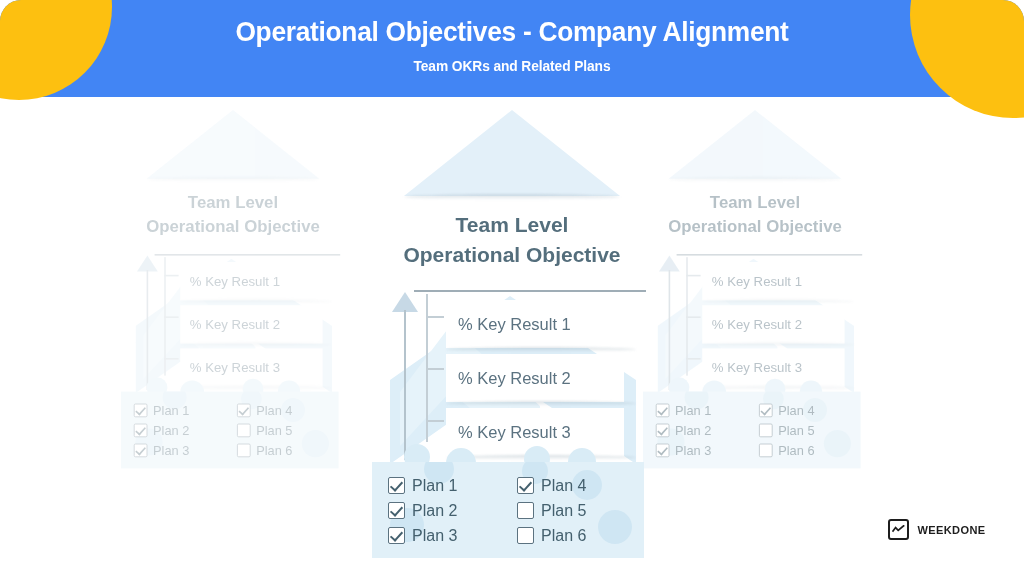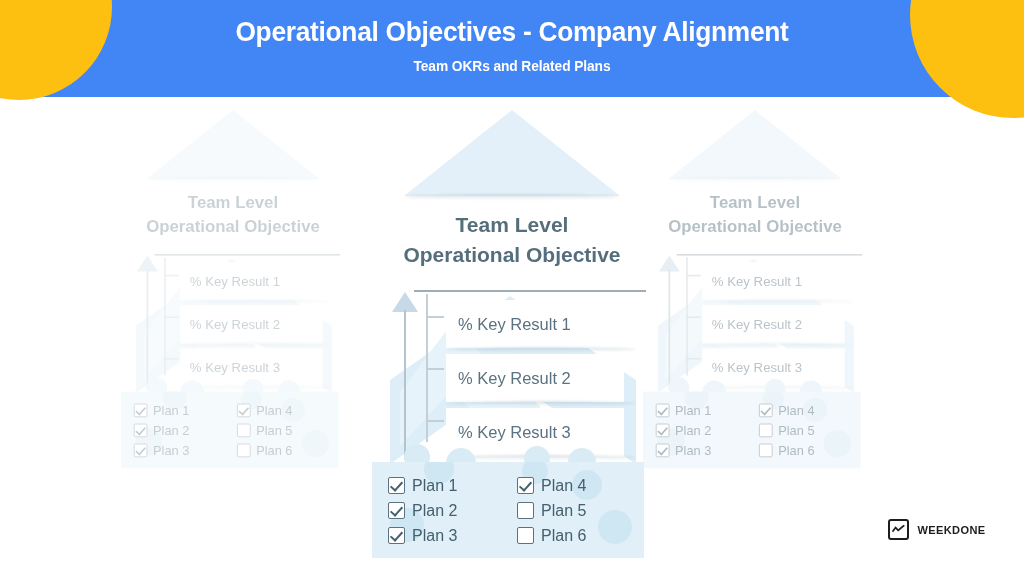--- a/index.html
+++ b/index.html
@@ -11,20 +11,21 @@
     background: #ffffff;
     font-family: "Liberation Sans", sans-serif;
   }
 
   #slide {
     position: relative;
     width: 1024px;
     height: 576px;
     background: #ffffff;
     overflow: hidden;
+    border-radius: 21px;
   }
 
   
   .deco-circle {
     position: absolute;
     border-radius: 50%;
     background: #fdc010;
   }
   #deco-circle-left  { left: -74px; top: -86px; width: 186px; height: 186px; }
   #deco-circle-right { left: 910px; top: -88px; width: 206px; height: 206px; }

